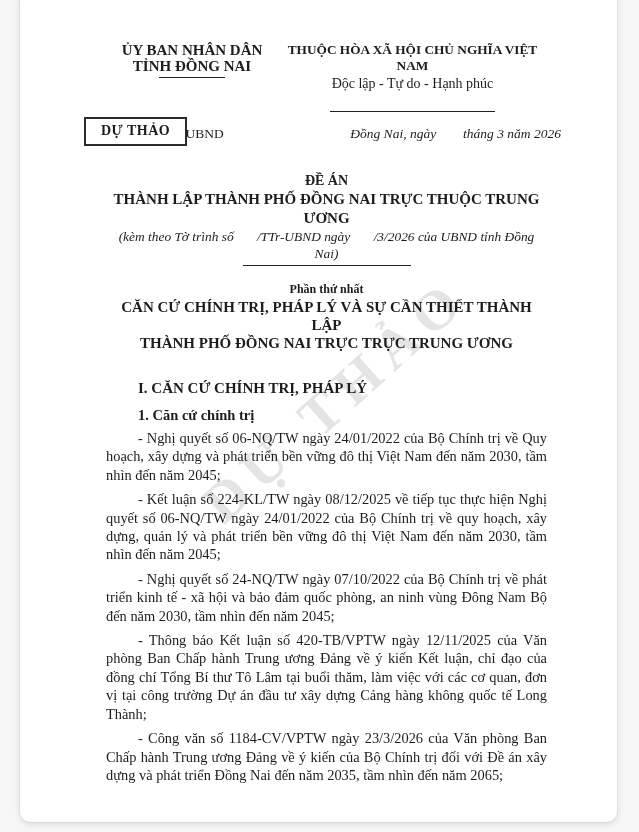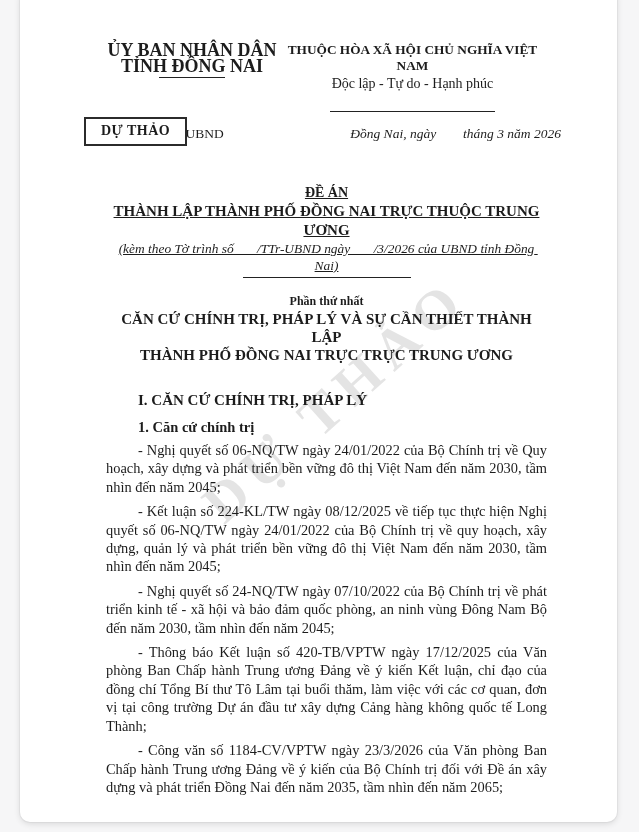--- a/index.html
+++ b/index.html
@@ -36,21 +36,21 @@
     z-index: 0;
     user-select: none;
   }
 
   
   .header { display: flex; }
   .header-left {
     width: 39%;
     text-align: center;
     font-weight: bold;
-    font-size: 18px;
+    font-size: 15px;
     line-height: 16px;
   }
   .org-rule {
     width: 66px;
     border-bottom: 1.2px solid #222;
     margin: 3px auto 0;
   }
   .header-right { width: 61%; text-align: center; }
   .national-line {
     font-weight: bold;
@@ -84,21 +84,21 @@
     border: 2px solid #2b2b2b;
     padding: 4px 15px 5px;
     font-weight: bold;
     font-size: 14px;
     letter-spacing: 0.5px;
     background: #fff;
     z-index: 2;
   }
 
   
-  .title-block { text-align: center; margin-top: 42px; text-decoration: underline; }
+  .title-block { text-align: center; margin-top: 30px; }
   .doc-kind { font-weight: bold; font-size: 14px; line-height: 18px; }
   .doc-title { font-weight: bold; font-size: 15px; line-height: 19px; }
   .doc-attachment {
     font-style: italic;
     font-size: 13.4px;
     line-height: 17px;
     white-space: pre-wrap;
   }
   .title-sep {
     width: 168px;
@@ -181,19 +181,19 @@
     </div>
 
     <div class="section-heading">I. CĂN CỨ CHÍNH TRỊ, PHÁP LÝ</div>
 
     <div class="subsection-heading">1. Căn cứ chính trị</div>
 
     <div class="paragraphs">
       <p>- Nghị quyết số 06-NQ/TW ngày 24/01/2022 của Bộ Chính trị về Quy hoạch, xây dựng và phát triển bền vững đô thị Việt Nam đến năm 2030, tầm nhìn đến năm 2045;</p>
       <p>- Kết luận số 224-KL/TW ngày 08/12/2025 về tiếp tục thực hiện Nghị quyết số 06-NQ/TW ngày 24/01/2022 của Bộ Chính trị về quy hoạch, xây dựng, quản lý và phát triển bền vững đô thị Việt Nam đến năm 2030, tầm nhìn đến năm 2045;</p>
       <p>- Nghị quyết số 24-NQ/TW ngày 07/10/2022 của Bộ Chính trị về phát triển kinh tế - xã hội và bảo đảm quốc phòng, an ninh vùng Đông Nam Bộ đến năm 2030, tầm nhìn đến năm 2045;</p>
-      <p>- Thông báo Kết luận số 420-TB/VPTW ngày 17/12/2025 của Văn phòng Ban Chấp hành Trung ương Đảng về ý kiến Kết luận, chỉ đạo của đồng chí Tổng Bí thư Tô Lâm tại buổi thăm, làm việc với các cơ quan, đơn vị tại công trường Dự án đầu tư xây dựng Cảng hàng không quốc tế Long Thành;</p>
+      <p>- Thông báo Kết luận số 420-TB/VPTW ngày 12/11/2025 của Văn phòng Ban Chấp hành Trung ương Đảng về ý kiến Kết luận, chỉ đạo của đồng chí Tổng Bí thư Tô Lâm tại buổi thăm, làm việc với các cơ quan, đơn vị tại công trường Dự án đầu tư xây dựng Cảng hàng không quốc tế Long Thành;</p>
       <p>- Công văn số 1184-CV/VPTW ngày 23/3/2026 của Văn phòng Ban Chấp hành Trung ương Đảng về ý kiến của Bộ Chính trị đối với Đề án xây dựng và phát triển Đồng Nai đến năm 2035, tầm nhìn đến năm 2065;</p>
 
     </div>
 
   </div>
 </div>
 
 </body></html>

